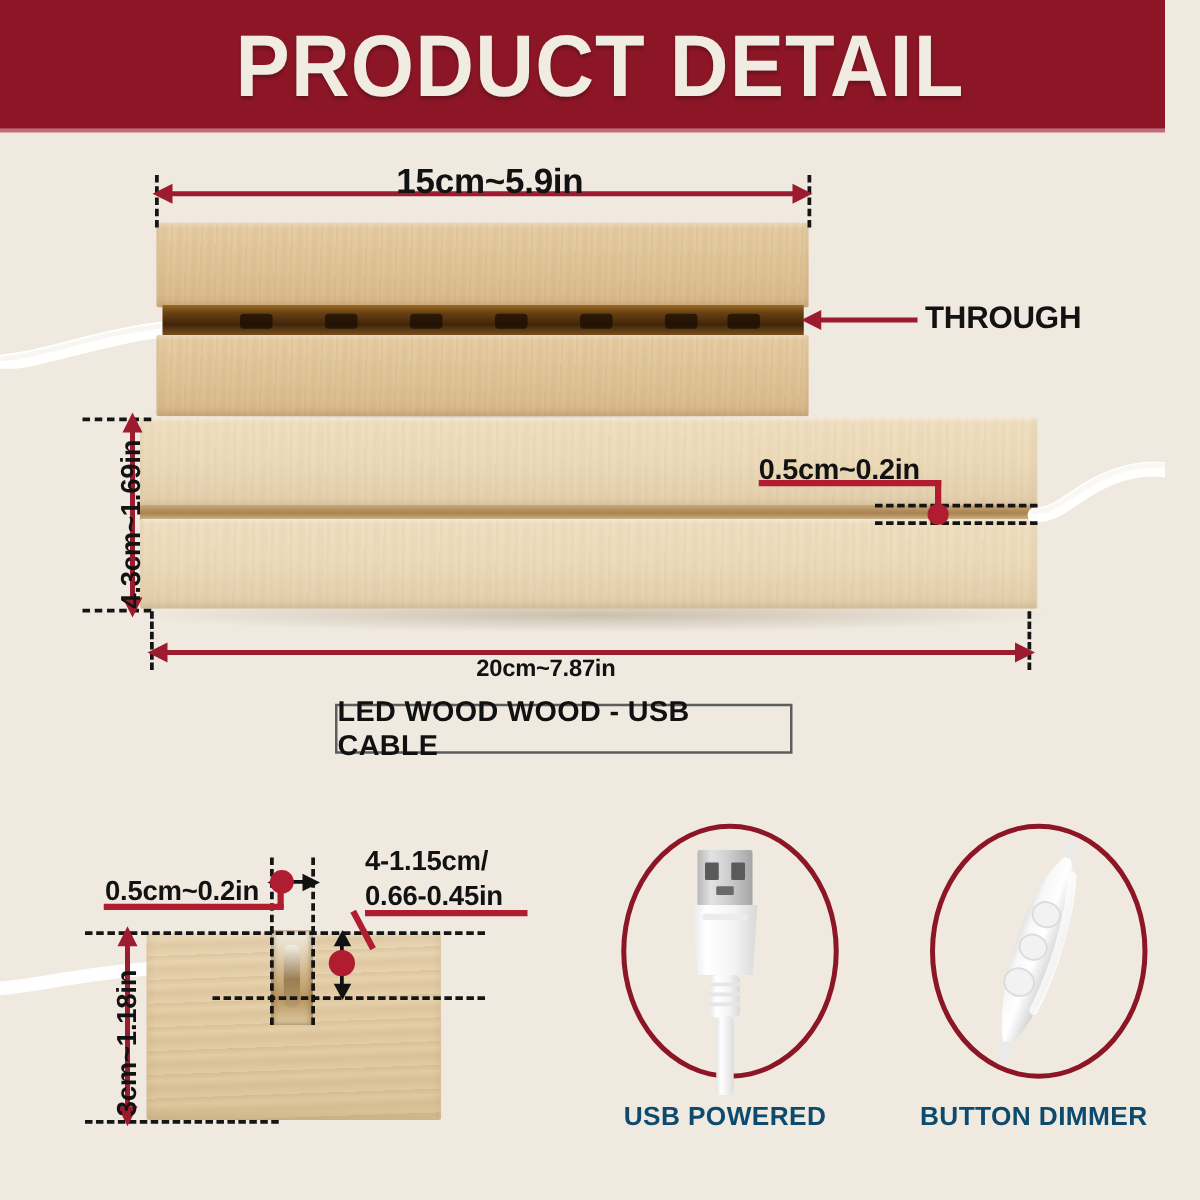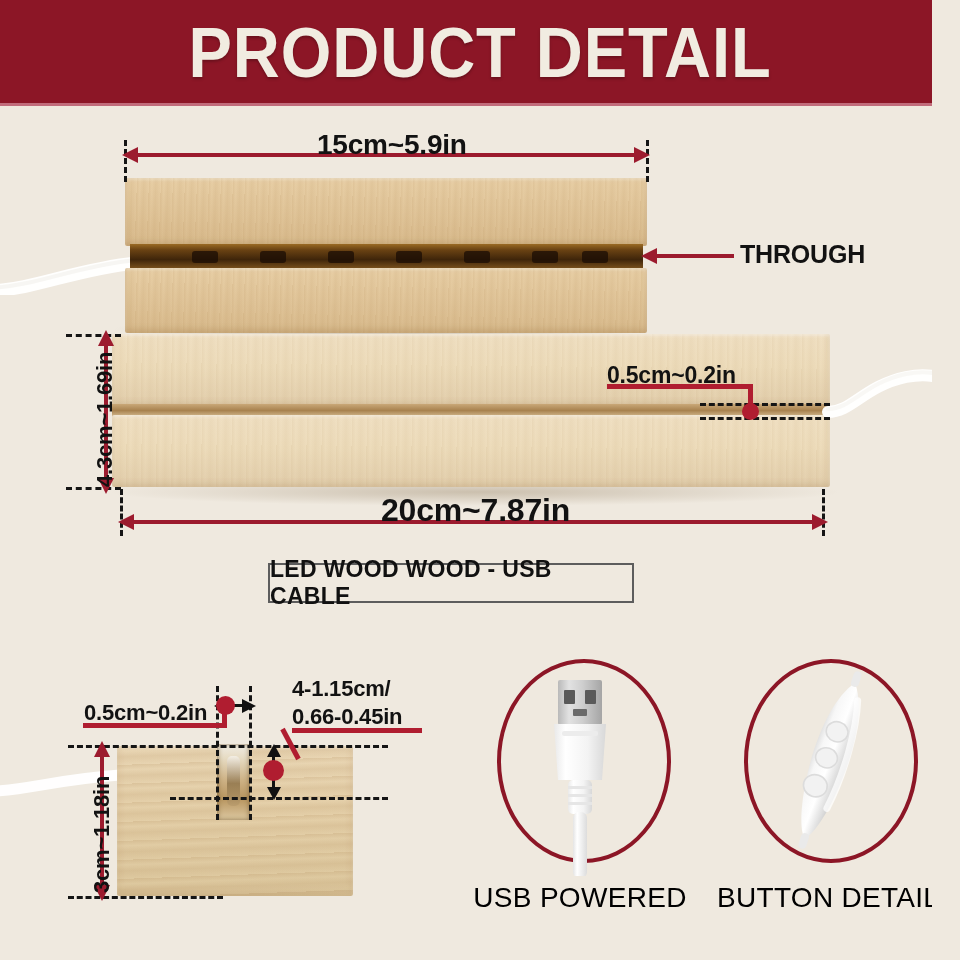--- a/index.html
+++ b/index.html
@@ -97,22 +97,22 @@
     color:#111;font-weight:bold;font-family:"Liberation Sans", sans-serif;
     display:flex;align-items:center;justify-content:center;
     letter-spacing:.3px;
   }
 
   
   .circ{
     position:absolute;border-radius:50%;border:4px solid #8c1626;
   }
   .circ-cap{
-    position:absolute;text-align:center;color:#000000;font-weight:normal;
-    font-family:"Liberation Sans", sans-serif;font-size:28px;letter-spacing:.3px;
+    position:absolute;text-align:center;color:#0c4a6e;font-weight:bold;
+    font-family:"Liberation Sans", sans-serif;font-size:21px;letter-spacing:.3px;
     white-space:nowrap;
   }
 </style>
 </head>
 <body>
 
 <div id="stage">
 
   <div class="banner"></div>
   <div class="banner-underline"></div>
@@ -176,21 +176,21 @@
   <div class="leader" style="left:607px;top:384px;width:146px;height:5px;"></div>
   <div class="leader" style="left:748px;top:384px;width:5px;height:26px;"></div>
   <div class="reddot" style="left:742px;top:403px;width:17px;height:17px;"></div>
   <div class="dimtext" style="left:607px;top:362px;font-size:23px;">0.5cm~0.2in</div>
 
   <div class="dash-v" style="left:120px;top:489px;height:47px;"></div>
   <div class="dash-v" style="left:822px;top:489px;height:47px;"></div>
   <div class="dimline" style="left:126px;top:520px;width:694px;"></div>
   <div class="arrowhead ah-left" style="left:118px;top:514px;"></div>
   <div class="arrowhead ah-right" style="left:812px;top:514px;"></div>
-  <div class="dimtext" style="left:381px;top:492px;font-size:32px;text-align:right;">20cm~7.87in</div>
+  <div class="dimtext" style="left:381px;top:525px;font-size:19px;text-align:right;">20cm~7.87in</div>
 
   <div class="capbox" style="left:268px;top:563px;width:362px;height:36px;font-size:23px;">
     <span>LED WOOD WOOD - USB CABLE</span>
   </div>
 
   <svg class="cable" style="left:0px;top:745px;width:130px;height:60px;">
     <path d="M -4 46 C 30 44, 62 34, 120 30" stroke="#ffffff" stroke-width="11" fill="none" stroke-linecap="round" opacity="0.95"></path>
   </svg>
 
   <div style="position:absolute;left:117px;top:746px;width:236px;height:150px;border-radius:2px;
@@ -299,15 +299,15 @@
       <rect x="66" y="172" width="8" height="16" rx="4" fill="#eaeaea"></rect>
 
       <ellipse cx="68" cy="66" rx="11" ry="10" fill="#f2f2f2" stroke="#dcdcdc" stroke-width="1.6"></ellipse>
       <ellipse cx="66" cy="94" rx="11" ry="10" fill="#f2f2f2" stroke="#dcdcdc" stroke-width="1.6"></ellipse>
       <ellipse cx="64" cy="124" rx="12" ry="11" fill="#f2f2f2" stroke="#dcdcdc" stroke-width="1.6"></ellipse>
 
       <path d="M 78 30 C 86 58, 88 104, 82 142" stroke="#ffffff" stroke-width="7" fill="none" opacity=".75" stroke-linecap="round"></path>
     </g>
   </svg>
 
-  <div class="circ-cap" style="left:717px;top:882px;width:220px;">BUTTON DETAIL</div>
+  <div class="circ-cap" style="left:717px;top:882px;width:220px;">BUTTON DIMMER</div>
 
 </div>
 
 </body></html>

